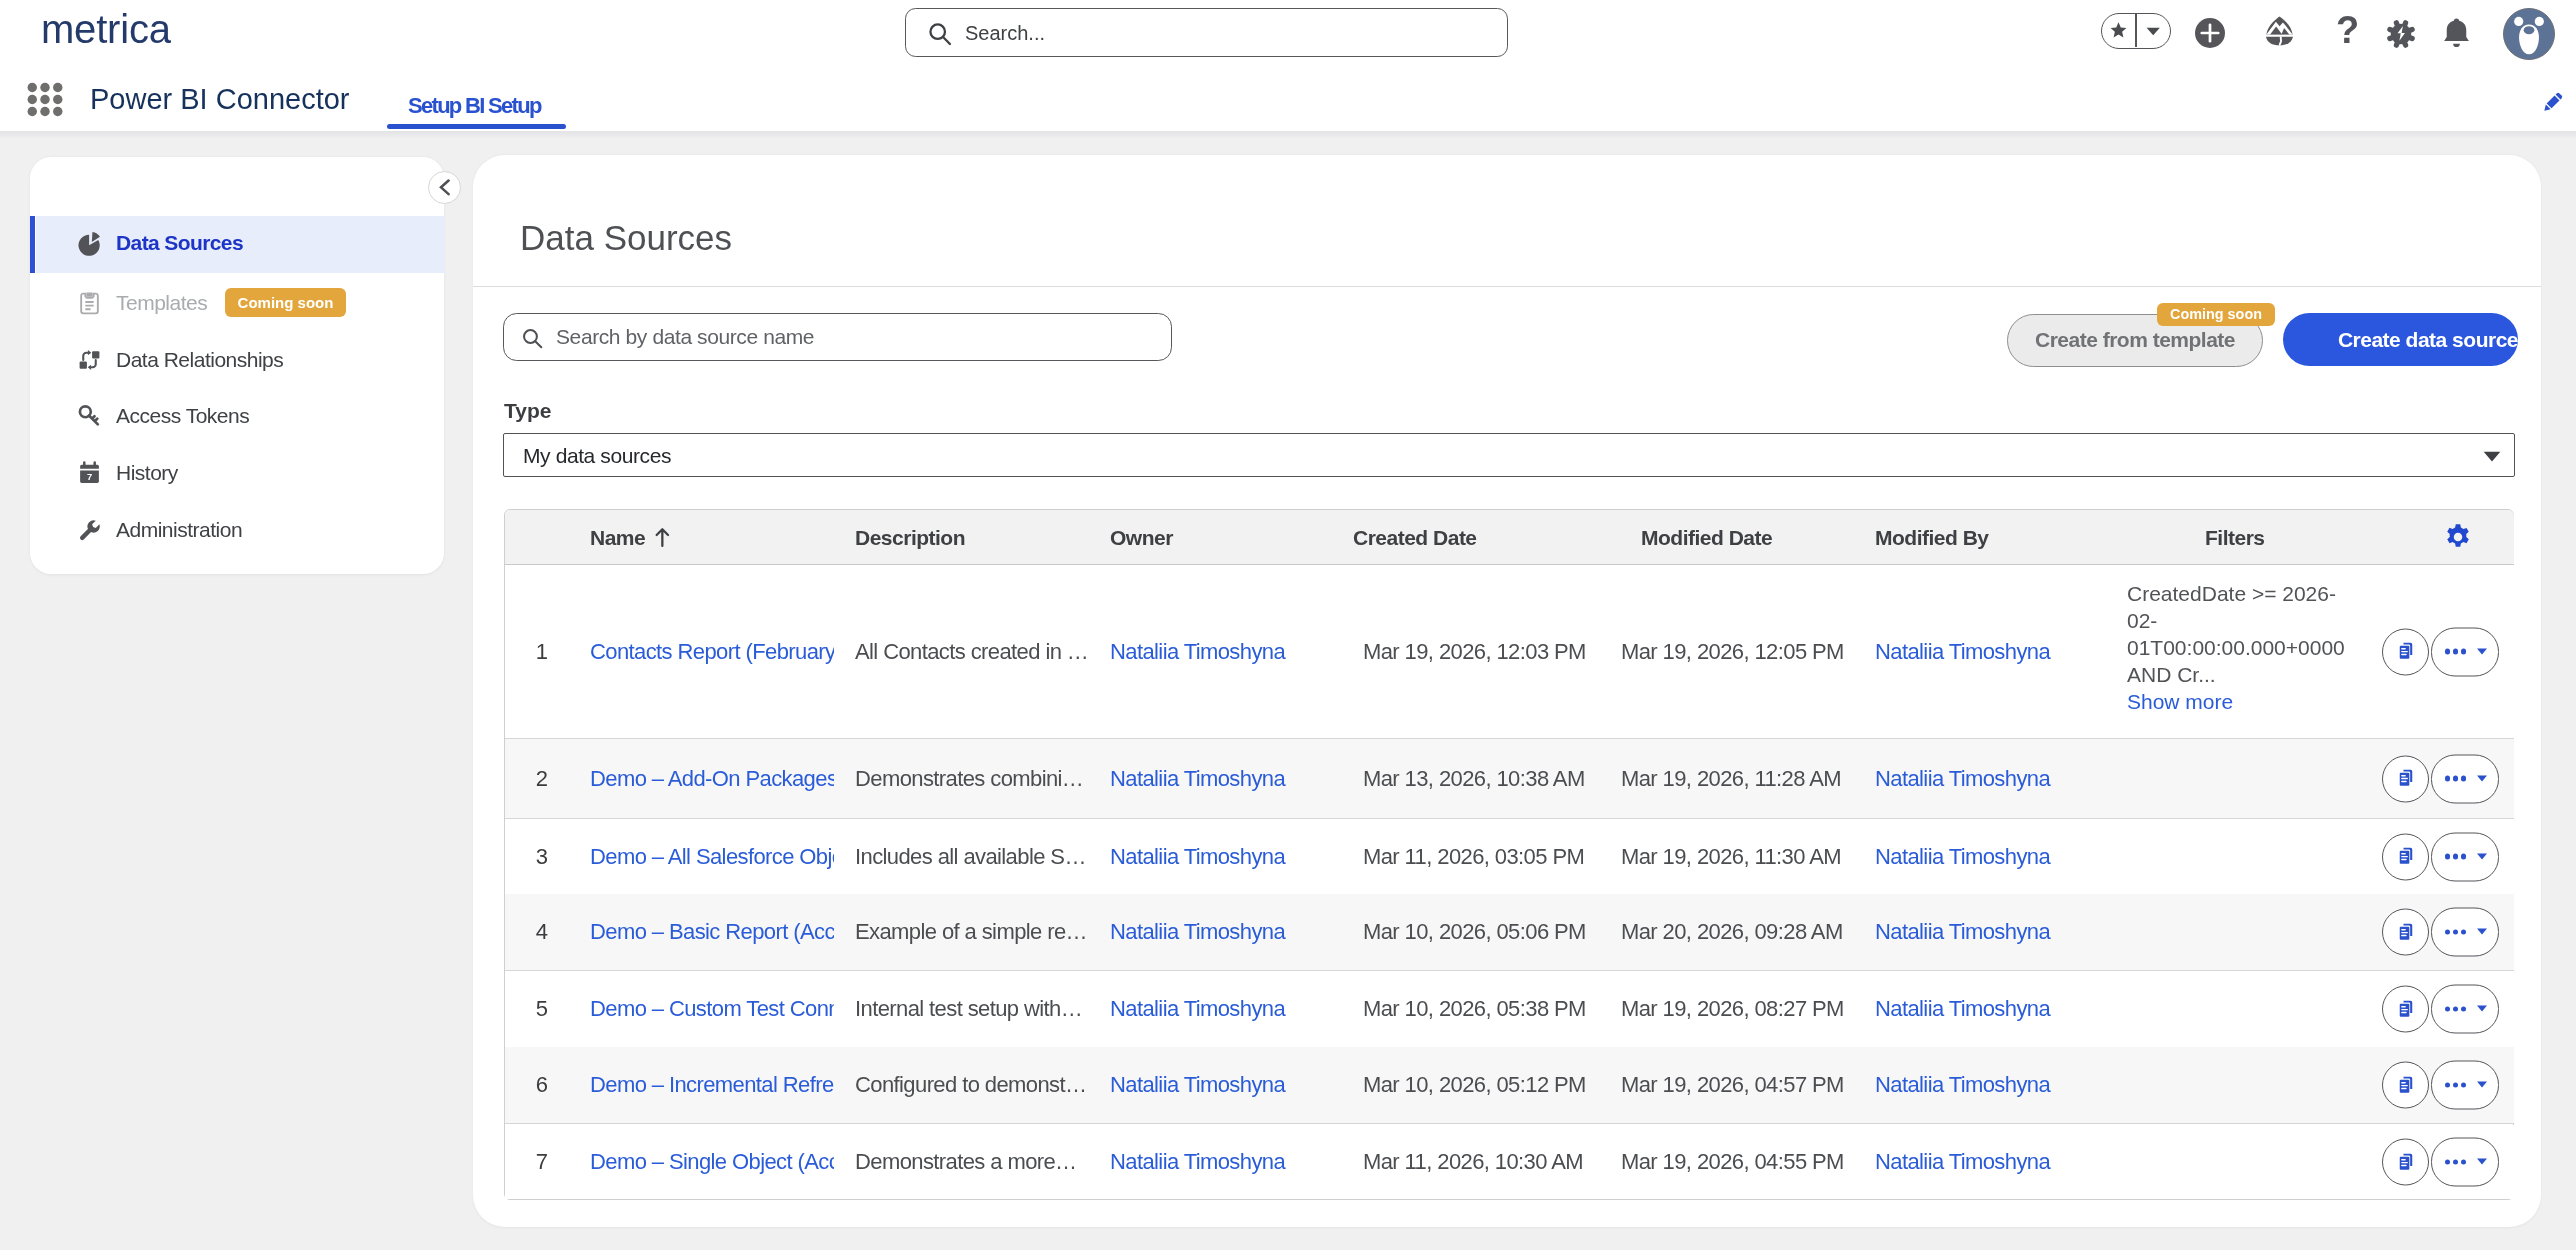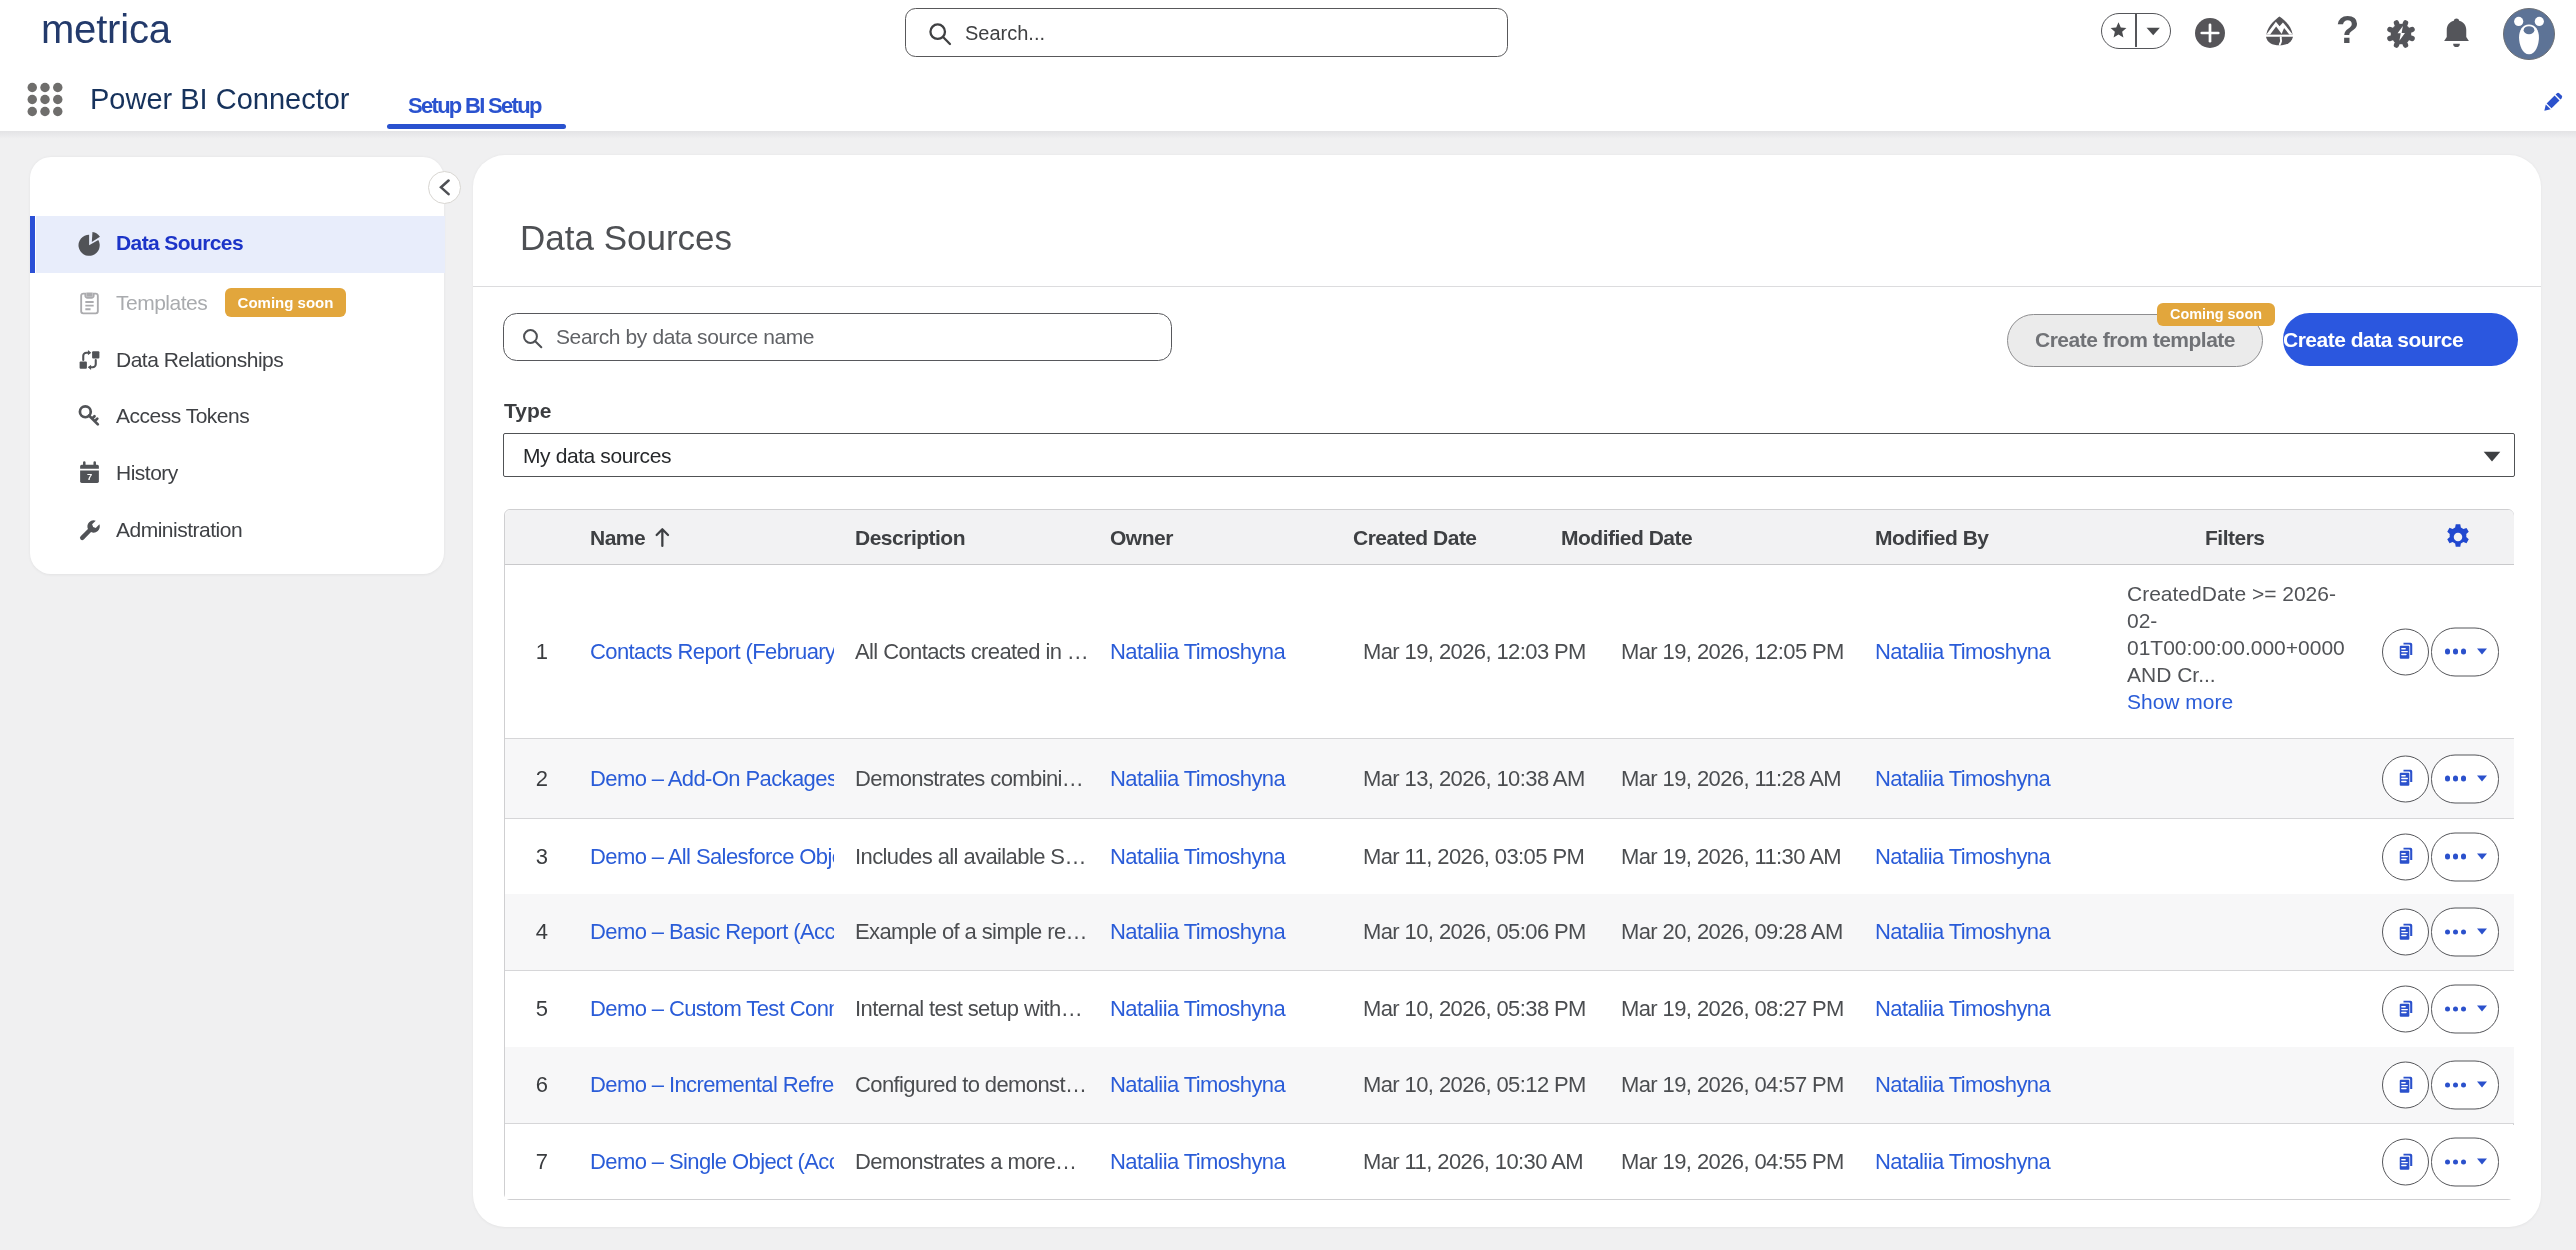--- a/index.html
+++ b/index.html
@@ -17,21 +17,21 @@
 .main{left:473px;top:155px;width:2068px;height:1072px;border-radius:32px;box-shadow:0 0.8px 3px rgba(0,0,0,.05)}
 .srow{position:absolute;left:0;width:414px;height:57px}
 .srow .txt{position:absolute;left:116px;top:50%;transform:translateY(-50%);font-size:21px;letter-spacing:-0.5px;color:#3f4145}
 .srow .ic{position:absolute;left:77px;top:50%;transform:translateY(-50%);width:25px;height:25px}
 .active-bar{position:absolute;left:30px;top:216px;width:5.3px;height:57px;background:#2b50d6}
 .title{position:absolute;left:520px;top:221px;font-size:35px;color:#4e5054;line-height:34px}
 .divider{position:absolute;left:473px;top:286px;width:2068px;height:0.8px;background:#dcdcde}
 .fsearch{position:absolute;left:503px;top:313px;width:669px;height:48px;border:1.5px solid #57585c;border-radius:13.6px;background:#fff}
 .fsearch span{position:absolute;left:52px;top:11.4px;font-size:21px;letter-spacing:-0.4px;color:#606266}
 .btn-gray{position:absolute;left:2007px;top:314px;width:256px;height:53px;border:1.5px solid #8e8e90;border-radius:26.5px;background:#ebebeb;color:#707276;font-size:21px;letter-spacing:-0.5px;font-weight:bold;text-align:center;line-height:50px}
-.btn-blue{position:absolute;left:2283px;top:313px;width:235px;height:53px;border-radius:26.5px;background:#2b57df;color:#fff;font-size:21px;letter-spacing:-0.5px;font-weight:bold;text-align:left;line-height:53px}
+.btn-blue{position:absolute;left:2283px;top:313px;width:235px;height:53px;border-radius:26.5px;background:#2b57df;color:#fff;font-size:21px;letter-spacing:-0.5px;font-weight:bold;text-align:right;line-height:53px}
 .badge{background:#e2a63c;color:#fff;font-size:15px;font-weight:bold;border-radius:6px;text-align:center}
 .badge1{position:absolute;left:2157px;top:303px;width:118px;height:23px;line-height:23px;font-size:14.4px}
 .typelab{position:absolute;left:504px;top:400px;font-size:21px;font-weight:bold;color:#3b3d40;line-height:21px}
 .select{position:absolute;left:503px;top:433px;width:2012px;height:44px;border:1.5px solid #505255;border-radius:2px;background:#fff}
 .select span{position:absolute;left:19px;top:10px;font-size:21px;letter-spacing:-0.4px;color:#26282b}
 .table{position:absolute;left:504px;top:509px;width:2010px;height:691px;border:0.8px solid #cfcfd1;border-radius:6px;background:#fff}
 .thead{position:absolute;left:0;top:0;width:2009px;height:55px;background:#f2f2f3;border-bottom:0.8px solid #c9c9cb;border-radius:6px 6px 0 0}
 .th{position:absolute;top:0;height:55px;line-height:55px;font-size:21px;letter-spacing:-0.5px;font-weight:bold;color:#3e4043}
 .row{position:absolute;left:0;width:2009px}
 .cell{position:absolute;top:50%;transform:translateY(-50%);font-size:22px;letter-spacing:-0.6px;color:#4b4d50;white-space:nowrap}
@@ -199,21 +199,21 @@
 </div>
 <div class="table" id="tbl">
 <div class="thead"></div>
 <div class="th" style="left:85px">Name</div>
 <svg class="abs" style="left:149px;top:17.4px" width="16.7" height="20.5" viewBox="0 0 22 27" fill="none" stroke="#3e4043" stroke-width="3" stroke-linecap="round" stroke-linejoin="round">
       <path d="M11 25V3M3.5 10.5L11 3l7.5 7.5"></path>
     </svg>
 <div class="th" style="left:350px">Description</div>
 <div class="th" style="left:605px">Owner</div>
 <div class="th" style="left:848px">Created Date</div>
-<div class="th" style="left:1056px">Modified Date</div>
+<div class="th" style="left:1136px">Modified Date</div>
 <div class="th" style="left:1370px">Modified By</div>
 <div class="th" style="left:1700px">Filters</div>
 <svg class="abs" style="left:1938px;top:12px" width="30" height="30" viewBox="0 0 24 24" fill="#2148cf">
       <path d="M10.2 1.8h3.6l.5 2.6a7.7 7.7 0 012 1.2l2.5-.9 1.8 3.1-2 1.8a7.8 7.8 0 010 2.4l2 1.8-1.8 3.1-2.5-.9a7.7 7.7 0 01-2 1.2l-.5 2.6h-3.6l-.5-2.6a7.7 7.7 0 01-2-1.2l-2.5.9-1.8-3.1 2-1.8a7.8 7.8 0 010-2.4l-2-1.8 1.8-3.1 2.5.9a7.7 7.7 0 012-1.2z"></path>
       <circle cx="12" cy="12" r="3.4" fill="#f2f2f3"></circle>
     </svg>
 
 <div class="row" style="top:55px;height:174px">
  <div class="cell num" style="left:25px;width:23px;text-align:center">1</div>
  <div class="cell name link" style="left:85px">Contacts Report (February 2026)</div>

